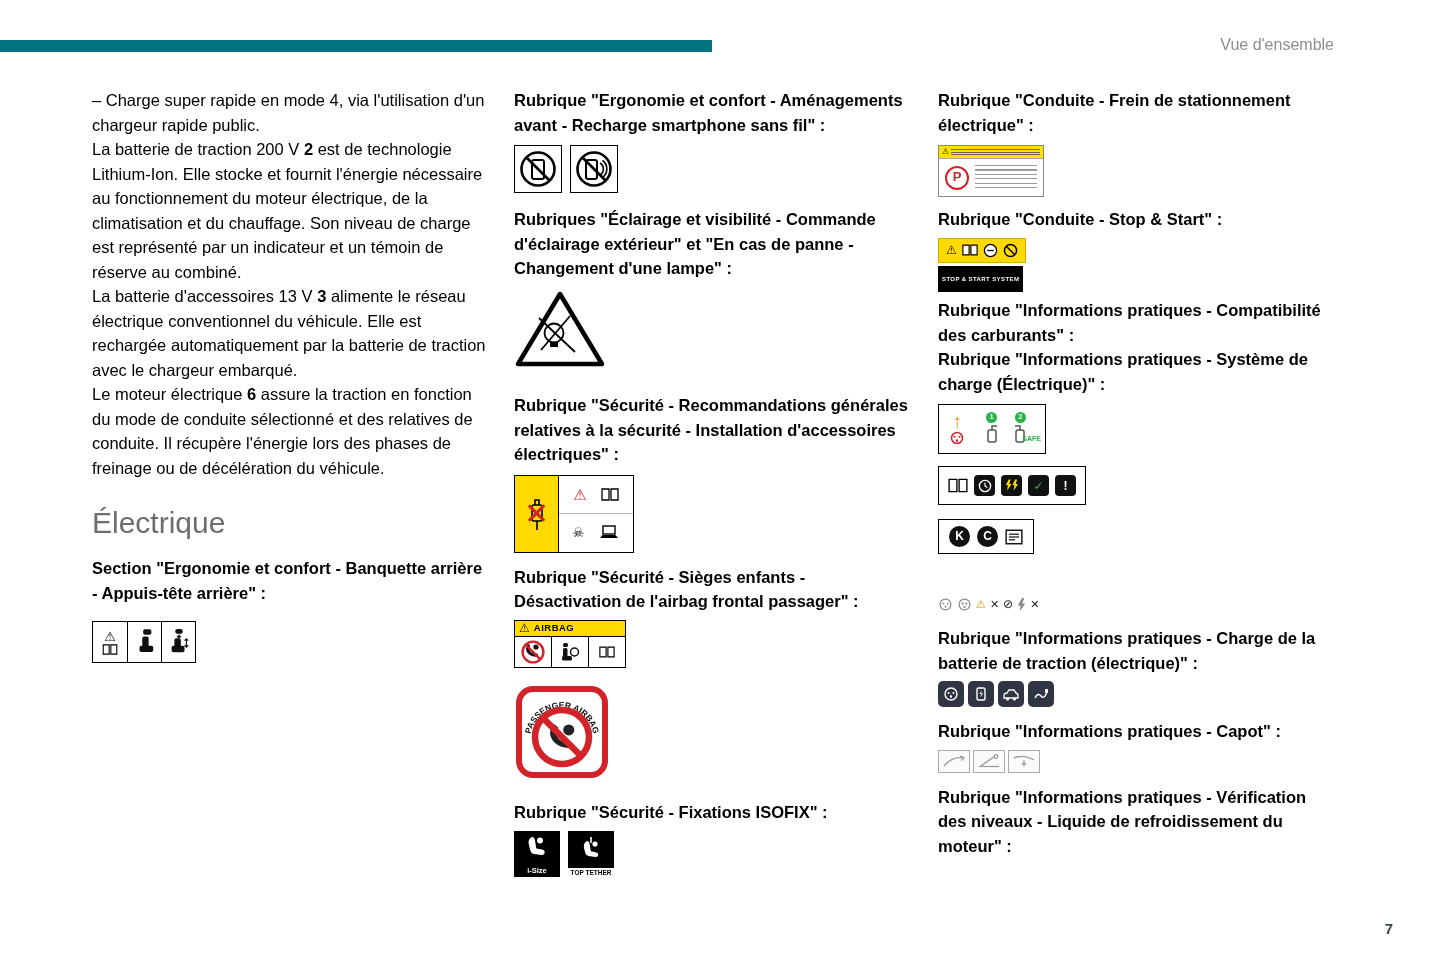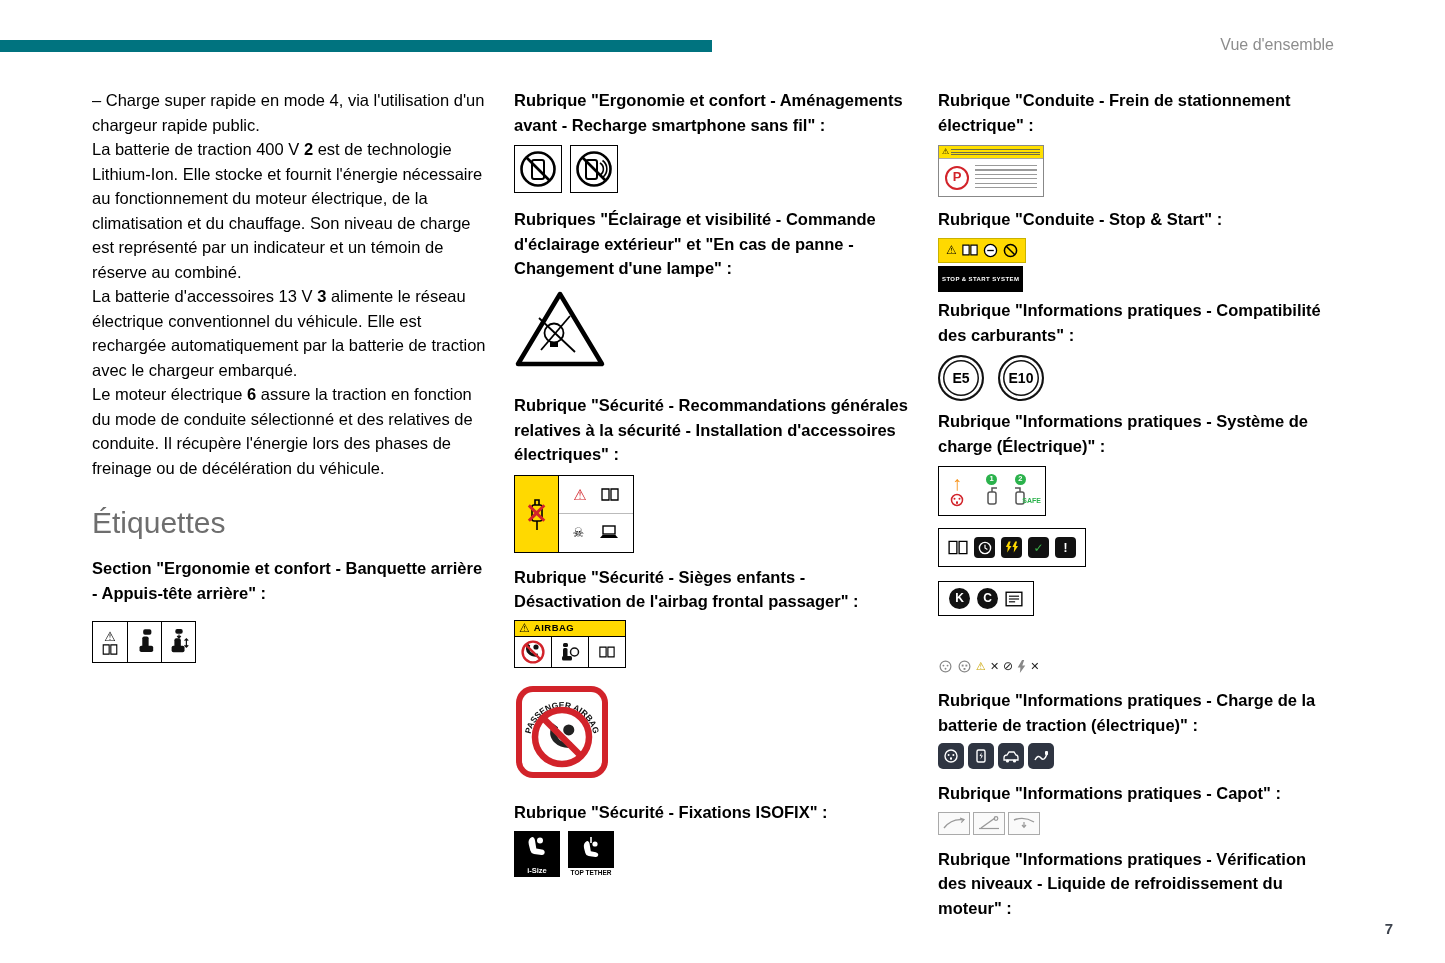--- a/index.html
+++ b/index.html
@@ -108,25 +108,25 @@
 </head>
 <body>
 
 <div class="page">
 
   <div class="topbar"></div>
   <div class="page-title">Vue d'ensemble</div>
 
   <div class="col col1">
     <p>– Charge super rapide en mode 4, via l'utilisation d'un chargeur rapide public.</p>
-    <p><span>La batterie de traction 400 V </span><b>2</b><span> est de technologie Lithium-Ion. Elle stocke et fournit l'énergie nécessaire au fonctionnement du moteur électrique, de la climatisation et du chauffage. Son niveau de charge est représenté par un indicateur et un témoin de réserve au combiné.</span></p>
+    <p><span>La batterie de traction 200 V </span><b>2</b><span> est de technologie Lithium-Ion. Elle stocke et fournit l'énergie nécessaire au fonctionnement du moteur électrique, de la climatisation et du chauffage. Son niveau de charge est représenté par un indicateur et un témoin de réserve au combiné.</span></p>
     <p><span>La batterie d'accessoires 13 V </span><b>3</b><span> alimente le réseau électrique conventionnel du véhicule. Elle est rechargée automatiquement par la batterie de traction avec le chargeur embarqué.</span></p>
     <p><span>Le moteur électrique </span><b>6</b><span> assure la traction en fonction du mode de conduite sélectionné et des relatives de conduite. Il récupère l'énergie lors des phases de freinage ou de décélération du véhicule.</span></p>
 
-    <h2 class="etiquettes">Étiquettes</h2>
+    <h2 class="etiquettes">Électrique</h2>
 
     <p class="rubrique">Section "Ergonomie et confort - Banquette arrière - Appuis-tête arrière" :</p>
 
     <div class="strip mt16">
       <span class="cell">
         <span class="warn-sm">⚠</span>
         <svg width="16" height="11" viewBox="0 0 18 13">
             <path d="M1 1h7v11H1zM10 1h7v11h-7z" fill="#fff" stroke="#000" stroke-width="1.3"></path>
           </svg>
       </span>
@@ -312,28 +312,20 @@
         <svg width="15" height="15" viewBox="0 0 16 16">
             <circle cx="8" cy="8" r="6.5" fill="none" stroke="#000" stroke-width="1.6"></circle>
             <line x1="3.4" y1="3.4" x2="12.6" y2="12.6" stroke="#000" stroke-width="1.6"></line>
           </svg>
       </div>
       <span class="ss-band">STOP &amp; START SYSTEM</span>
     </div>
 
     <p class="rubrique">Rubrique "Informations pratiques - Compatibilité des carburants" :</p>
 
-    <div class="picto-row fuel mt8 mb8">
-      <span class="fuel-circle">
-          <span>E5</span>
-        </span>
-      <span class="fuel-circle">
-          <span>E10</span>
-        </span>
-    </div>
 
     <p class="rubrique">Rubrique "Informations pratiques - Système de charge (Électrique)" :</p>
 
     <div class="chg mt8 mb12">
       <div class="chg-left">
         <span class="chg-arrow">↑</span>
         <svg width="16" height="14" viewBox="0 0 16 14">
             <circle cx="8" cy="7" r="5.5" fill="none" stroke="#d2232a" stroke-width="1.5"></circle>
             <circle cx="5.5" cy="5.8" r="1" fill="#d2232a"></circle>
             <circle cx="10.5" cy="5.8" r="1" fill="#d2232a"></circle>

